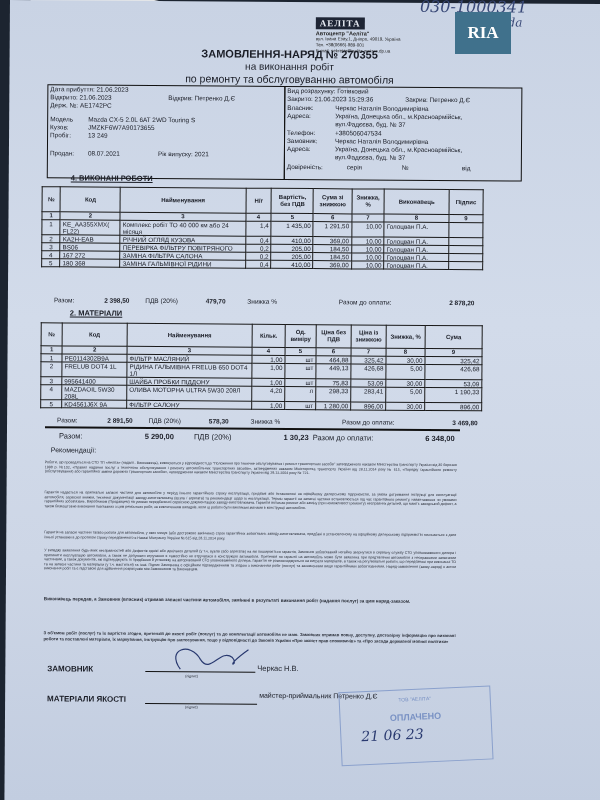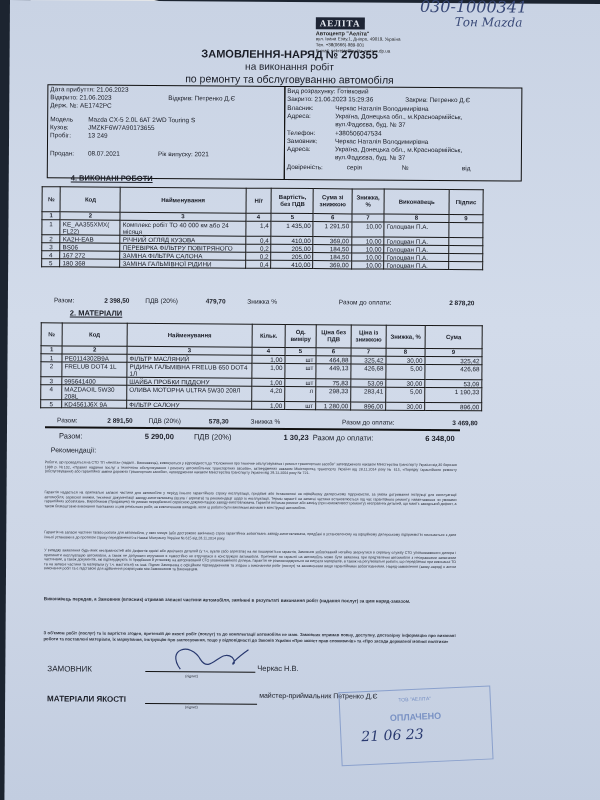--- a/index.html
+++ b/index.html
@@ -283,34 +283,35 @@
 
   <div class="sig" style="left:44px;top:446px;font-size:7px;">Рекомендації:</div>
 
   <div class="fine" style="top:460px;">Роботи, що проводяться на СТО ТП «Аеліта» (надалі - Виконавець), виконуються у відповідності до "Положення про технічне обслуговування і ремонт транспортних засобів" затвердженого наказом Міністерства транспорту України від 30 березня 1998 р. №102, «Правил надання послуг з технічного обслуговування і ремонту автомобільних транспортних засобів», затверджених наказом Міністерства транспорту України від 28.11.2014 року № 615, «Порядку гарантійного ремонту (обслуговування) або гарантійної заміни дорожніх транспортних засобів», затвердженим наказом Міністерства транспорту України від 29.12.2004 року № 721.</div>
   <div class="fine" style="top:490px;">Гарантія надається на оригінальні запасні частини для автомобіля у період їхнього гарантійного строку експлуатації, придбані або встановлені на офіційному дилерському підприємстві, за умови дотримання інструкції для експлуатації автомобіля, сервісної книжки, технічної документації заводу-виготовлювача (вузла / агрегата) та рекомендації щодо їх експлуатації. Термін гарантії на запасні частини встановлюється під час гарантійного ремонту, навантаження чи умовами гарантійних зобов'язань. Виробником (Продавцем) на умовах передбаченої сервісною документацією заводу-виготовлювача. Гарантія включає ремонт або заміну (при неможливості ремонту) несправних деталей, що мають заводський дефект, а також безкоштовне виконання пов'язаних з цим ремонтних робіт, за виключенням випадків, коли ці роботи були викликані змінами в конструкції автомобіля.</div>
   <div class="fine" style="top:530px;">Гарантія на запасні частини та/або роботи для автомобіля, у яких минув (або достроково закінчено) строк гарантійних зобов'язань заводу-виготовлювача, придбані в установленому на офіційному дилерському підприємстві починається з дати їхньої установки в до протягом строку передбаченого в Наказі Мінтрансу України № 615 від 28.11.2014 року.</div>
   <div class="fine" style="top:548px;">У випадку виявлення будь-яких несправностей або дефектів однієї або декількох деталей (у т.ч. вузлів (або агрегатів) на які поширюється гарантія, Замовник зобов'язаний негайно звернутися в сервісну службу СТО уповноваженого дилера і припинити експлуатацію автомобіля, а також не допускати втручання в самостійно не втручатися в конструкцію автомобіля. Претензія по гарантії на автомобіль може бути заявлена при пред'явленні автомобіля з несправними запасними частинами, а також документів, які підтверджують їх придбання й установку на авторизованій СТО уповноваженого дилера. Гарантія не розповсюджується на витрати матеріалів, а також на регулювальні роботи, що передбачені при виконанні ТО та на запасні частини та матеріали (у т.ч. мастильні) та інші. Підпис Замовника є офіційним підтвердженням та згодою з виконанням робіт (послуг) та зазначеними вище гарантійними зобов'язаннями. Наряд-замовлення (заяву-наряд) є актом виконання робіт та є підставою для здійснення розрахунків між Замовником та Виконавцем.</div>
   <div class="fine bold" style="top:596px;">Виконавець передав, а Замовник (власник) отримав запасні частини автомобіля, замінені в результаті виконання робіт (надання послуг) за цим наряд-заказом.</div>
   <div class="fine bold" style="top:630px;font-size:4.2px;line-height:5.6px;">З об'ємом робіт (послуг) та їх вартістю згоден, претензій до якості робіт (послуг) та до комплектації автомобіля не маю. Замовник отримав повну, доступну, достовірну інформацію про виконані роботи та поставлені матеріали, їх маркування, інструкцію про застосування, тощо у відповідності до Законів України «Про захист прав споживачів» та «Про засади державної мовної політики»</div>
 
-  <div class="sig" style="left:42px;top:664px;font-weight:normal;font-size:8px;">ЗАМОВНИК</div>
+  <div class="sig" style="left:42px;top:664px;font-weight:bold;font-size:8px;">ЗАМОВНИК</div>
   <div style="position:absolute;left:140px;top:670px;width:110px;border-bottom:1px solid #111;"></div>
   <svg style="position:absolute;left:155px;top:638px;" width="100" height="40">
     <path d="M20 30 C5 10,30 2,40 20 C50 36,60 8,72 18 C80 26,60 30,88 10" stroke="#2a3a70" stroke-width="1.2" fill="none"></path>
   </svg>
   <div class="sig" style="left:252px;top:662px;">Черкас Н.В.</div>
   <div class="sig" style="left:180px;top:673px;font-size:3.5px;">(підпис)</div>
 
   <div class="sig" style="left:42px;top:694px;font-weight:bold;font-size:8px;">МАТЕРІАЛИ ЯКОСТІ</div>
   <div style="position:absolute;left:140px;top:702px;width:112px;border-bottom:1px solid #111;"></div>
   <div class="sig" style="left:254px;top:690px;font-size:7px;">майстер-приймальник Петренко Д.Є</div>
   <div class="sig" style="left:180px;top:704px;font-size:3.5px;">(підпис)</div>
 
   <div class="stamp">
     <div style="margin-top:6px">ТОВ "АЕЛІТА"</div>
     <div style="font-size:9px;font-weight:bold;margin-top:10px;">ОПЛАЧЕНО</div>
     <div class="hand" style="left:20px;top:36px;font-size:14px;color:#2a3a70;">21  06  23</div>
   </div>
 </div>
 
 <div class="ria">
+  <div class="r">RIA</div>
 </div>
 
 </body></html>

